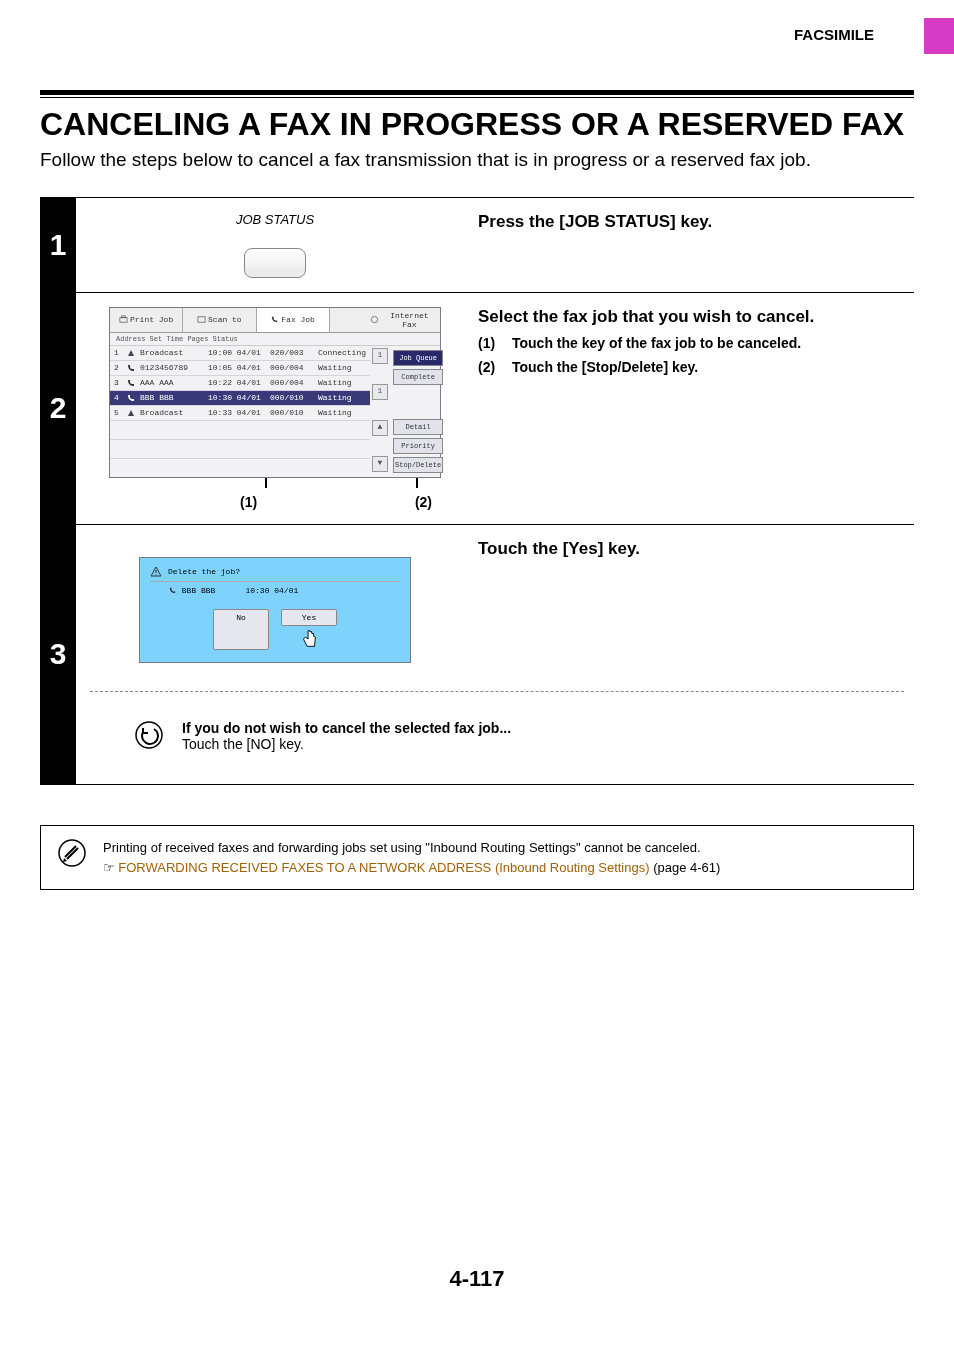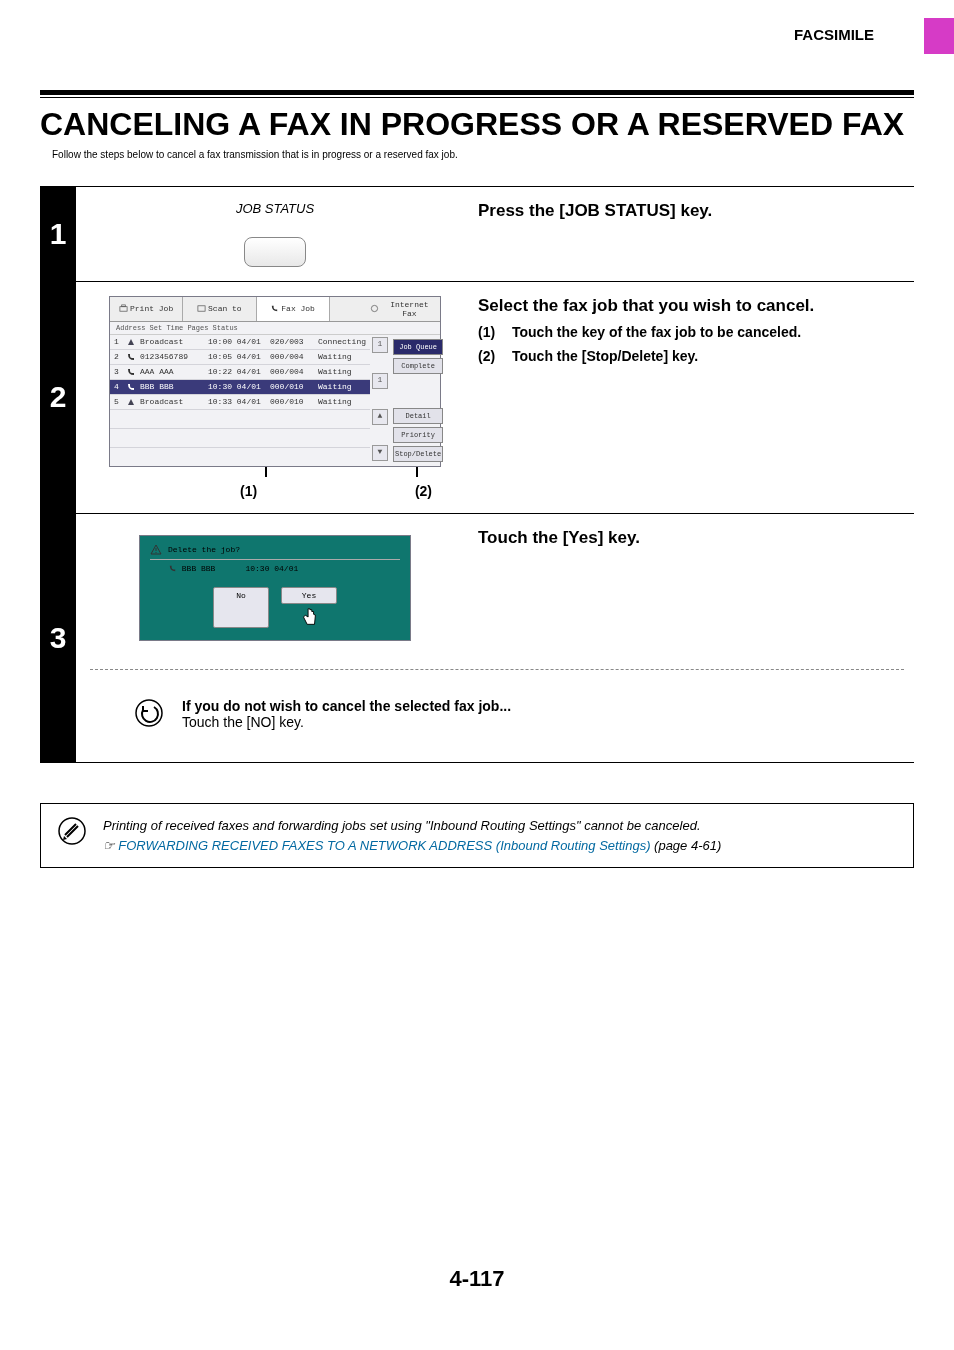--- a/index.html
+++ b/index.html
@@ -2,21 +2,21 @@
 <html><head>
 <meta charset="utf-8">
 <style>
   html,body{margin:0;padding:0;background:#fff;font-family:Arial,Helvetica,sans-serif;color:#000;}
   .page{width:954px;height:1350px;position:relative;box-sizing:border-box;padding:30px 40px 0 40px;}
   .mag-tab{position:absolute;top:18px;right:0;width:30px;height:36px;background:#d63bc6;}
   .header-right{position:absolute;top:26px;right:80px;font-weight:bold;font-size:15px;}
   .rule-thick{border-top:5px solid #000;margin-top:60px;}
   .rule-thin{border-top:1px solid #000;margin-top:2px;}
   h1{font-size:32px;font-weight:bold;margin:8px 0 6px 0;line-height:1.15;}
-  .lead{font-size:10px;margin:6px 0 26px 12px;}
+  .lead{font-size:19px;margin:6px 0 26px 0;}
   .step{border-top:1px solid #000;display:flex;}
   .steps-bottom{border-bottom:1px solid #000;}
   .step-num{width:36px;background:#000;color:#fff;font-size:30px;font-weight:bold;display:flex;align-items:center;justify-content:center;}
   .step-body{flex:1;display:flex;padding:14px 10px 14px 14px;gap:18px;}
   .step-left{width:370px;display:flex;flex-direction:column;align-items:center;}
   .step-right{flex:1;}
   .step-title{font-size:17px;font-weight:bold;margin:0 0 8px 0;}
   .substep{font-size:14px;font-weight:bold;margin:8px 0 2px 0;display:flex;gap:8px;}
   .substep .sn{min-width:26px;}
   .job-status-label{font-style:italic;font-size:13px;margin-bottom:21px;}
@@ -42,36 +42,36 @@
   .row .pg{width:44px;}
   .row .st{flex:1;}
   .side-col{width:56px;display:flex;flex-direction:column;gap:3px;padding:4px 3px;}
   .side-btn{border:1px solid #888;background:#e2e2ea;font-size:7px;text-align:center;padding:3px 1px;border-radius:0;}
   .side-btn.active{background:#2a2a6a;color:#fff;}
   .panel-wrap{display:flex;}
   .callouts{display:flex;justify-content:space-between;width:330px;margin:6px auto 0 auto;font-size:14px;font-weight:bold;}
   .callouts span:first-child{margin-left:130px;}
   .callouts span:last-child{margin-right:8px;}
   
-  .dialog{width:250px;border:1.5px solid #7a7a88;background:#0f766e;font-family:"Courier New",monospace;font-size:8px;padding:8px 10px 12px 10px;margin-top:7px;}
+  .dialog{width:250px;border:1.5px solid #7a7a88;background:#7dd3fc;font-family:"Courier New",monospace;font-size:8px;padding:8px 10px 12px 10px;margin-top:18px;}
   .dlg-row1{display:flex;align-items:center;gap:6px;border-bottom:1px solid #aaa;padding-bottom:3px;}
   .dlg-warn{width:12px;height:12px;}
   .dlg-row2{padding:4px 0 14px 18px;display:flex;gap:30px;}
   .dlg-btns{display:flex;justify-content:center;gap:12px;}
   .dlg-btn{width:54px;border:1px solid #888;background:#e6e6ee;text-align:center;padding:3px 0;font-size:8px;border-radius:2px;}
   .hand{width:22px;height:22px;margin:2px auto 0 auto;display:block;}
   .dash-rule{border:none;border-top:1.5px dashed #888;margin:10px 0;}
   .tip-block{display:flex;gap:18px;align-items:flex-start;padding:0 10px 14px 44px;}
   .tip-icon{width:30px;height:30px;flex-shrink:0;}
   .tip-text .b{font-weight:bold;font-size:14px;}
   .tip-text .r{font-size:14px;}
   .note-box{border:1px solid #000;margin:40px 0 0 0;padding:12px 16px;display:flex;gap:16px;align-items:flex-start;}
   .note-icon{width:30px;height:30px;flex-shrink:0;}
-  .note-text{font-size:13px;line-height:1.5;font-style:italic;}
-  .note-text a{color:#0369a1;text-decoration:none;}
+  .note-text{font-size:13px;line-height:1.5;}
+  .note-text a{color:#a16207;text-decoration:none;}
   .ref-sym{font-family:serif;}
   .page-num{position:absolute;bottom:58px;left:0;width:100%;text-align:center;font-size:22px;font-weight:bold;}
   .contents-btn{position:absolute;bottom:44px;right:60px;border:2px solid #0018d4;border-radius:10px;padding:8px 34px;color:#0018d4;font-weight:bold;font-size:18px;}
   .callout-line{width:2px;height:10px;background:#000;margin:0 auto;}
   svg{display:block;}
 </style>
 </head>
 <body>
 
 <div class="page">

